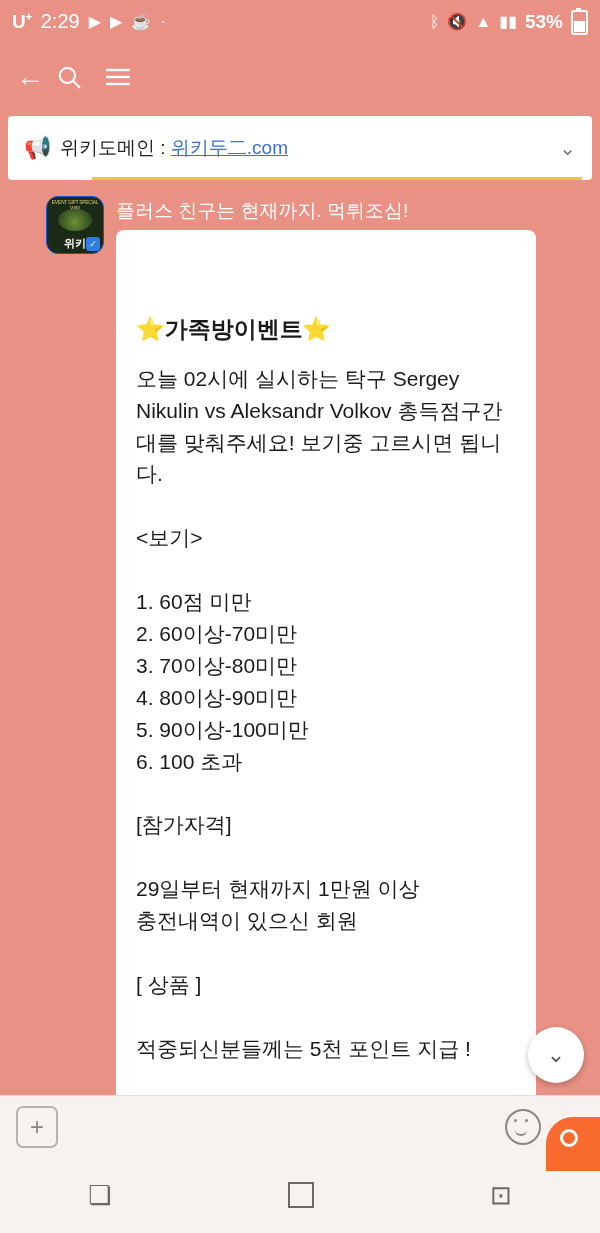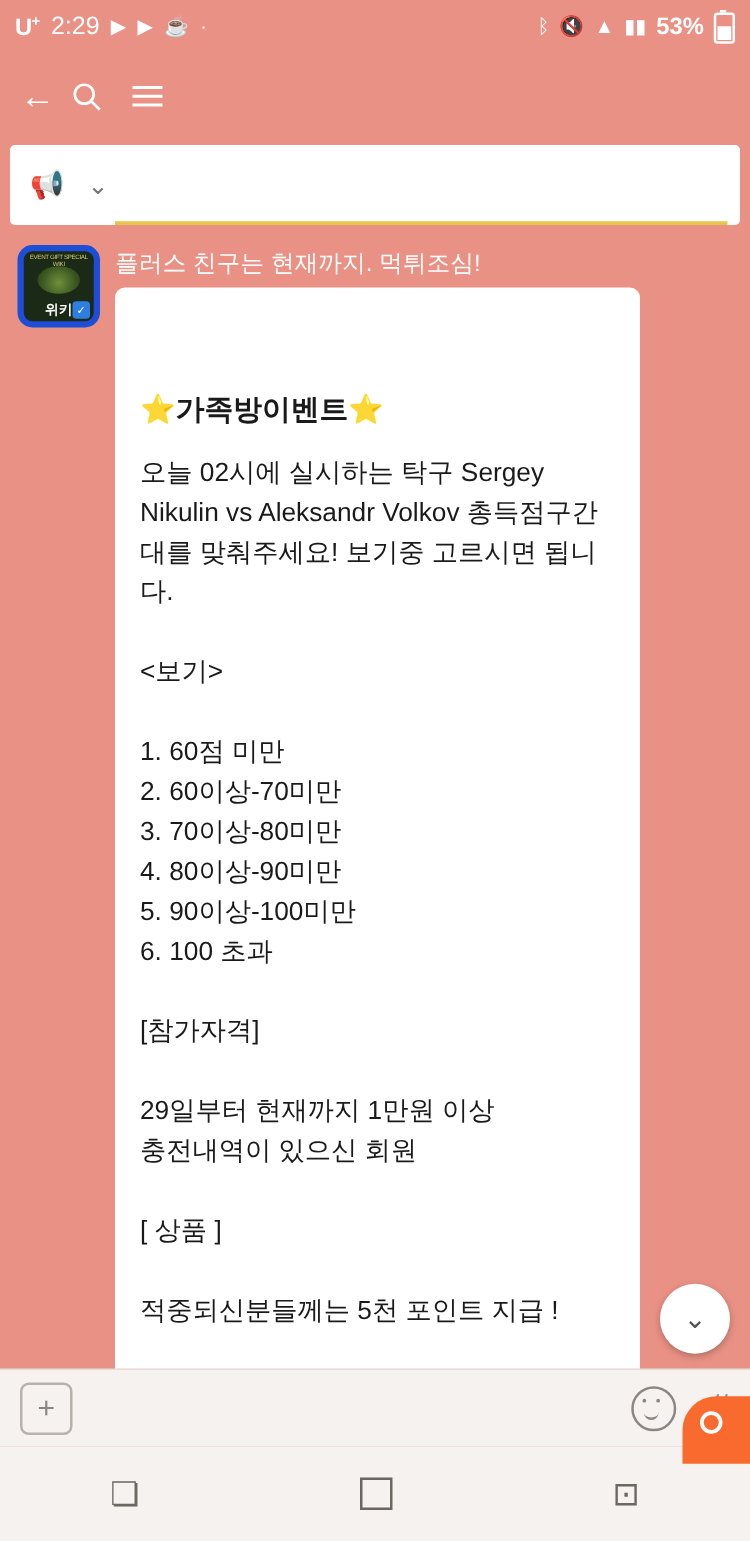--- a/index.html
+++ b/index.html
@@ -223,21 +223,22 @@
     align-items: flex-start;
   }
   .avatar {
     width: 56px;
     height: 56px;
     border-radius: 12px;
     background: #1b2a16;
     position: relative;
     flex-shrink: 0;
     overflow: hidden;
-    border: 5px solid #1d4ed8;
+    border: 1px solid #1d4ed8;
+    margin-left: 32px;
   }
   .avatar .ava-top {
     position: absolute;
     top: 2px;
     left: 0;
     right: 0;
     text-align: center;
     font-size: 5px;
     color: #cfc67a;
     letter-spacing: -0.3px;
@@ -295,21 +296,20 @@
     color: #1a1a1a;
     white-space: pre-wrap;
     word-break: break-word;
     max-width: 380px;
   }
   .bubble .b-title {
     font-size: 23px;
     font-weight: bold;
     display: block;
     margin-bottom: 16px;
-    font-family: Liberation Mono, monospace;
   }
 
   
   .scroll-fab {
     position: absolute;
     right: 16px;
     bottom: 12px;
     width: 56px;
     height: 56px;
     border-radius: 50%;
@@ -455,20 +455,21 @@
           <line x1="2" y1="4" x2="26" y2="4"></line>
           <line x1="2" y1="11" x2="26" y2="11"></line>
           <line x1="2" y1="18" x2="26" y2="18"></line>
         </svg>
       </span>
     </div>
   </div>
 
   <div class="notice">
     <span class="megaphone">📢</span>
+    <span class="notice-text"><span>위키도메인 : </span><span class="link">위키두二.com</span></span>
     <span class="notice-caret">⌄</span>
     <div class="notice-underline"></div>
   </div>
 
   <div class="chat">
 
 
     <div class="msg-row">
       <div class="avatar">
         <div class="ava-top">EVENT GIFT SPECIAL WIKI</div>

